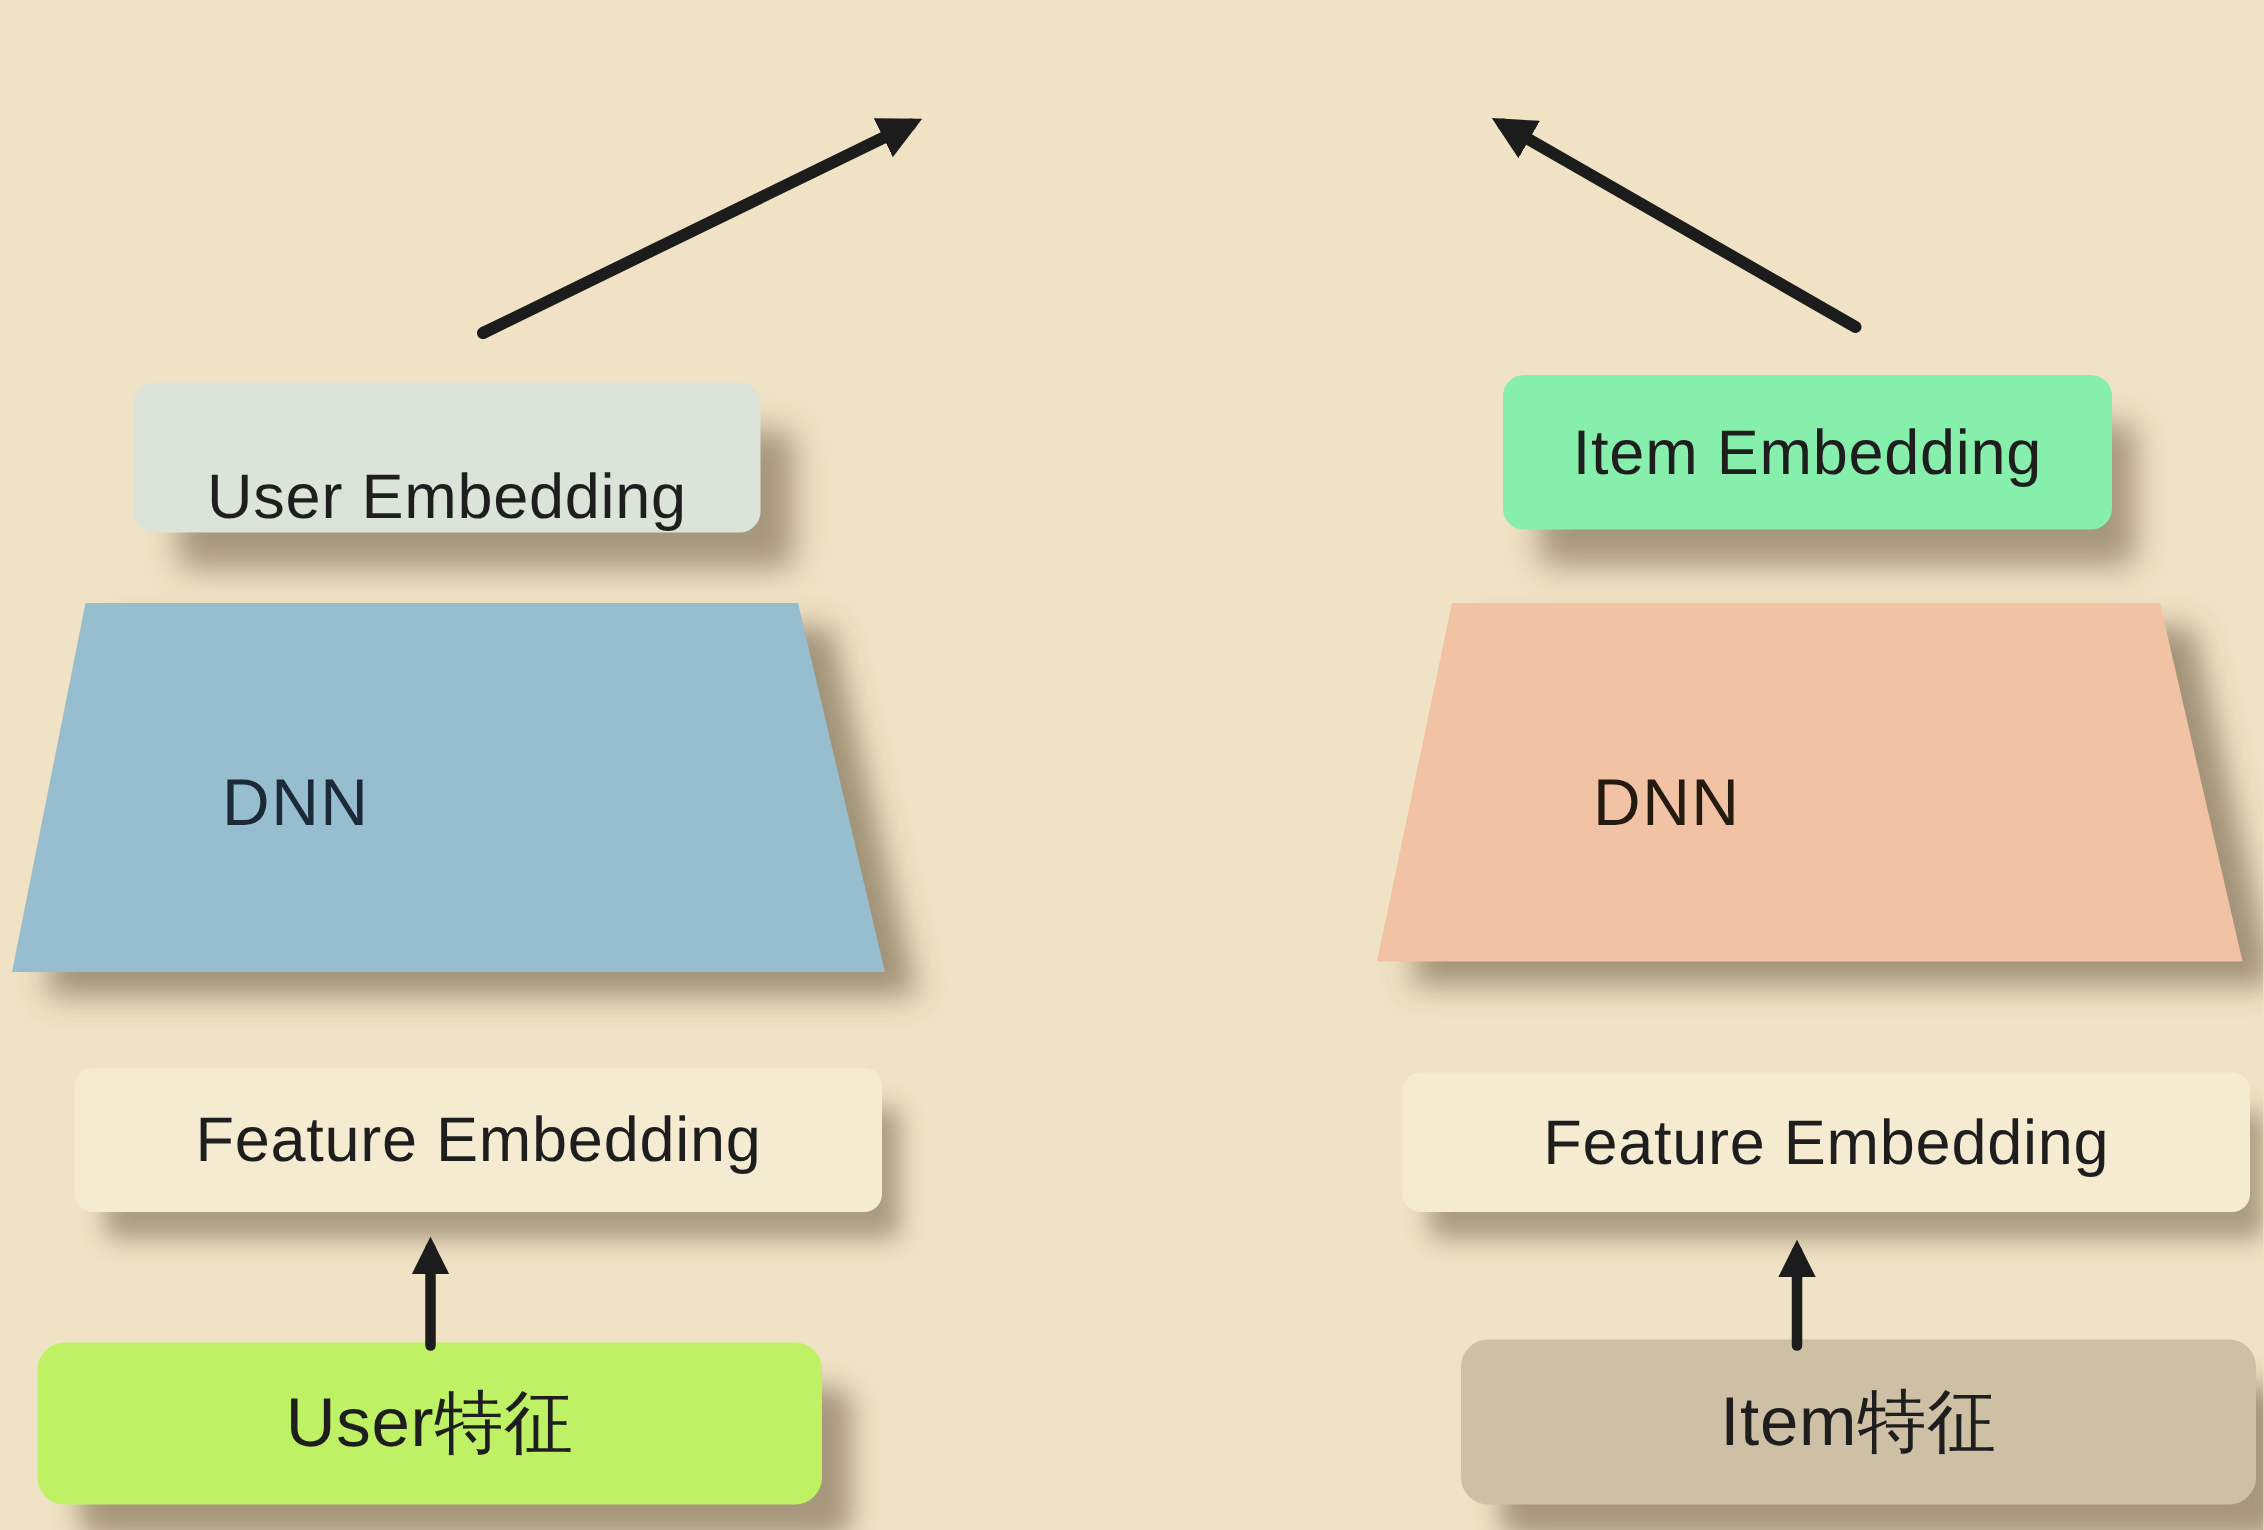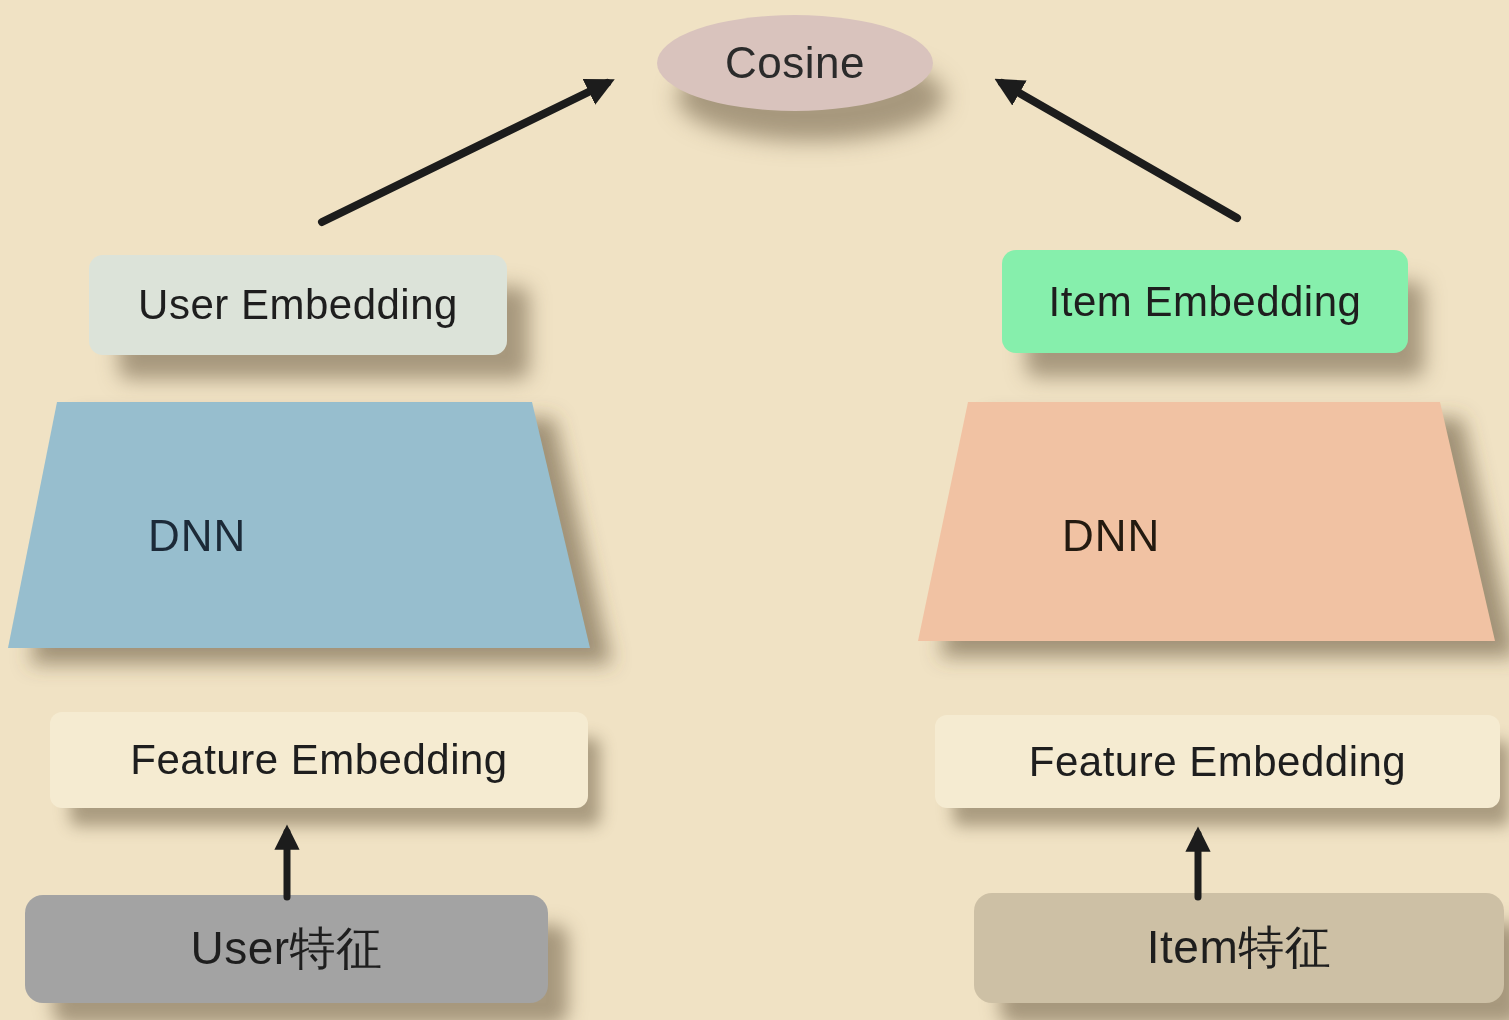--- a/index.html
+++ b/index.html
@@ -26,20 +26,21 @@
   .cosine{
     left:657px;top:15px;width:276px;height:96px;
     border-radius:50%;
     font-size:44px;
     box-shadow:16px 34px 22px -4px rgba(95,80,55,0.50);
   }
   .user-embedding{
     left:89px;top:255px;width:418px;height:100px;
     font-size:42px;
     box-shadow:26px 28px 20px -4px rgba(95,80,55,0.50);
+    align-items:flex-end;
   }
   .item-embedding{
     left:1002px;top:250px;width:406px;height:103px;
     font-size:42px;
     box-shadow:20px 28px 20px -4px rgba(95,80,55,0.50);
   }
   .feature-embedding-left{
     left:50px;top:712px;width:538px;height:96px;
     border-radius:12px;
     font-size:42px;
@@ -86,41 +87,38 @@
 
     <polygon points="57,402 532,402 590,648 8,648" transform="translate(22,16)" filter="url(#soft)" style="fill: rgba(95, 80, 55, 0.55);"></polygon>
 
     <polygon points="57,402 532,402 590,648 8,648" style="fill: rgb(151, 190, 206);"></polygon>
 
     <polygon points="968,402 1440,402 1495,641 918,641" transform="translate(22,16)" filter="url(#soft)" style="fill: rgba(95, 80, 55, 0.55);"></polygon>
 
     <polygon points="968,402 1440,402 1495,641 918,641" style="fill: rgb(241, 194, 163);"></polygon>
   </svg>
 
-  <div class="node cosine" style="background-color: rgb(217, 195, 189);">
-    <span style="color: rgb(43, 43, 43);">Cosine</span>
-  </div>
 
   <div class="node rounded-box user-embedding" style="background-color: rgb(220, 227, 217);">
     <span>User Embedding</span>
   </div>
 
   <div class="node rounded-box item-embedding" style="background-color: #86efac;">
     <span>Item Embedding</span>
   </div>
 
   <div class="node feature-embedding-left" style="background-color: rgb(245, 235, 209);">
     <span>Feature Embedding</span>
   </div>
 
   <div class="node feature-embedding-right" style="background-color: rgb(245, 235, 209);">
     <span>Feature Embedding</span>
   </div>
 
-  <div class="node features-left" style="background-color: #a3a3a3; align-items: center;">
+  <div class="node features-left" style="background-color: #bef264; align-items: center;">
     <span>User特征</span>
   </div>
 
   <div class="node features-right" style="background-color: rgb(205, 192, 165); margin-left: 41px;">
     <span>Item特征</span>
   </div>
 
   <div class="dnn-label dnn-label-left" style="color: rgb(28, 42, 56);">DNN</div>
   <div class="dnn-label dnn-label-right" style="color: rgb(36, 26, 16);">DNN</div>
 

